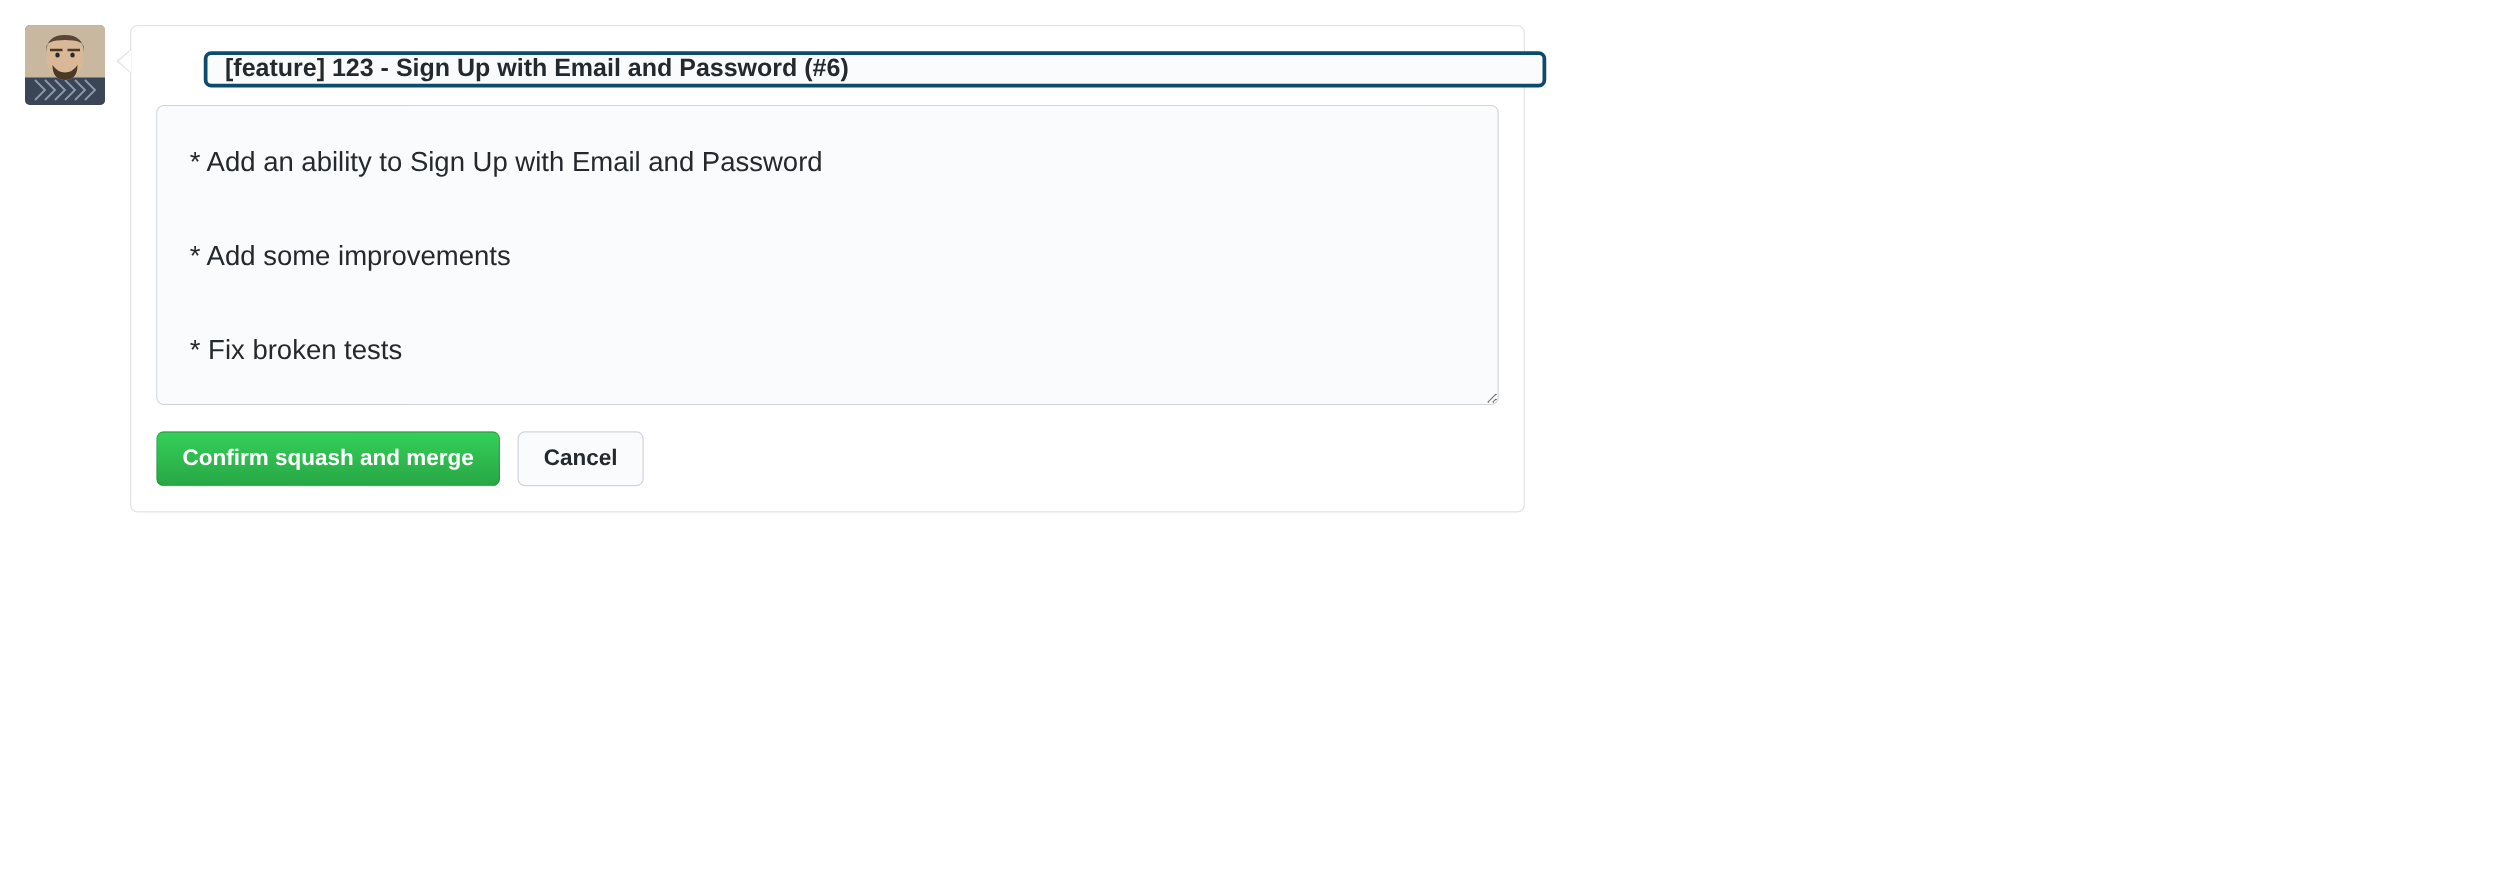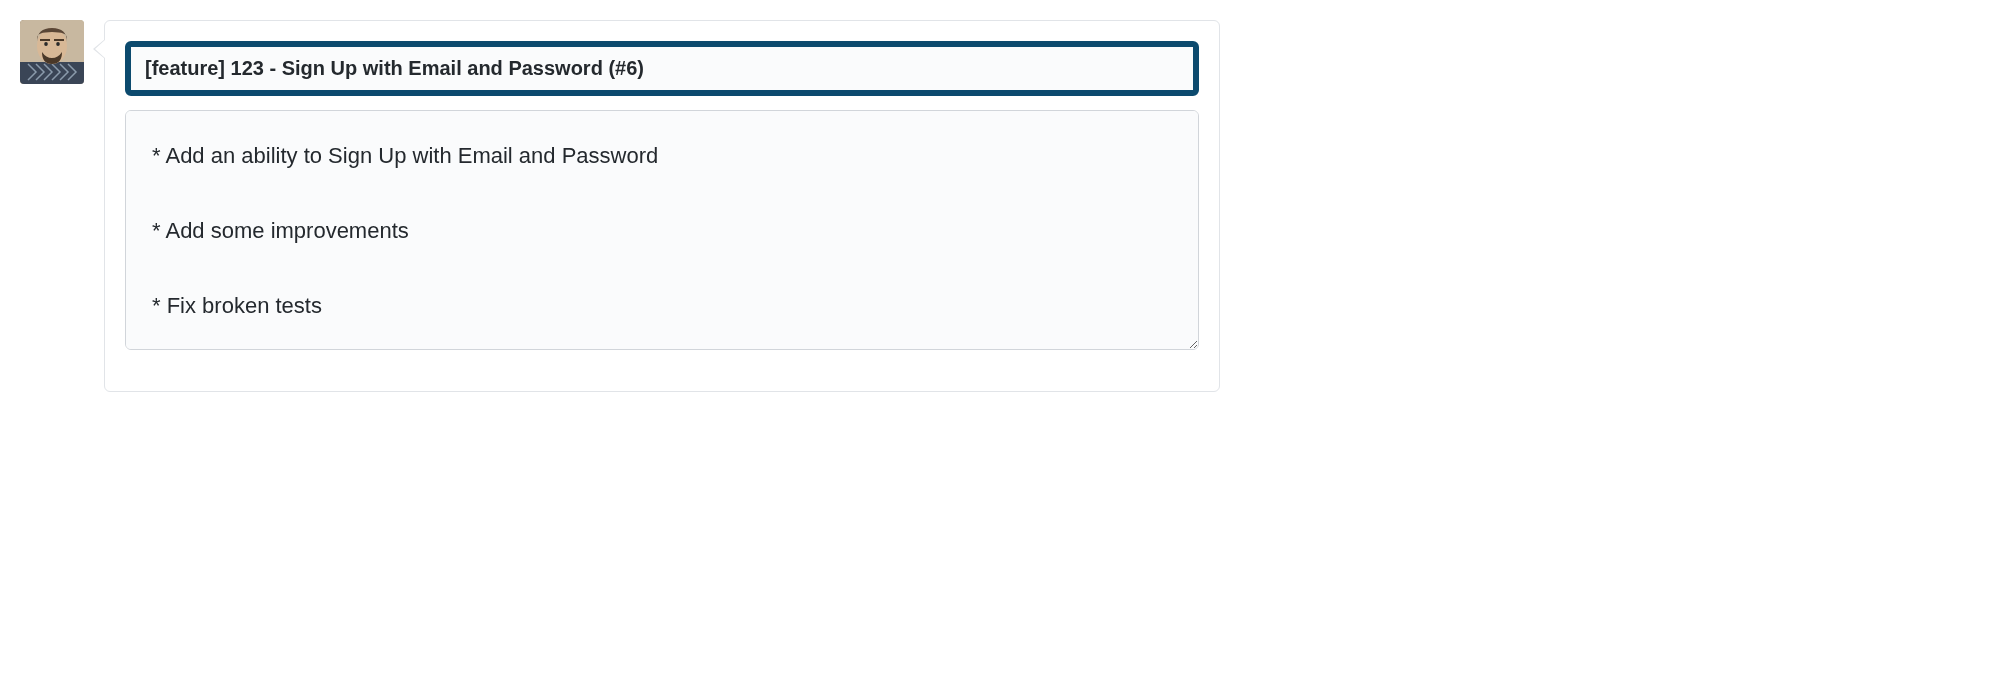--- a/index.html
+++ b/index.html
@@ -77,29 +77,30 @@
       top: 19px;
       left: -10px;
       width: 0;
       height: 0;
       border-top: 9px solid transparent;
       border-bottom: 9px solid transparent;
       border-right: 10px solid #fff;
     }
     .title-input {
       width: 100%;
-      padding: 10px 14px;
+      padding: 0 14px;
       font-size: 20px;
       font-weight: 600;
       color: #24292e;
       background: #fafbfc;
-      border: 6px solid #0c4a6e;
+      border: 3px solid #0c4a6e;
       border-radius: 6px;
       margin-bottom: 14px;
       font-family: inherit;
+      margin-left: 38px;
     }
     .body-textarea {
       width: 100%;
       min-height: 240px;
       padding: 26px;
       font-size: 22px;
       color: #24292e;
       background: #fafbfc;
       border: 1px solid #d1d5da;
       border-radius: 6px;
@@ -155,15 +156,19 @@
 
     <div class="merge-box">
       <input type="text" class="title-input" value="[feature] 123 - Sign Up with Email and Password (#6)" style="">
       <textarea class="body-textarea" style="">* Add an ability to Sign Up with Email and Password
 
 * Add some improvements
 
 * Fix broken tests
 
 * Add small changes to the config file</textarea>
+      <div class="actions">
+        <button class="btn btn-primary">Confirm squash and merge</button>
+        <button class="btn btn-secondary">Cancel</button>
+      </div>
     </div>
   </div>
 </div>
 
 </body></html>

